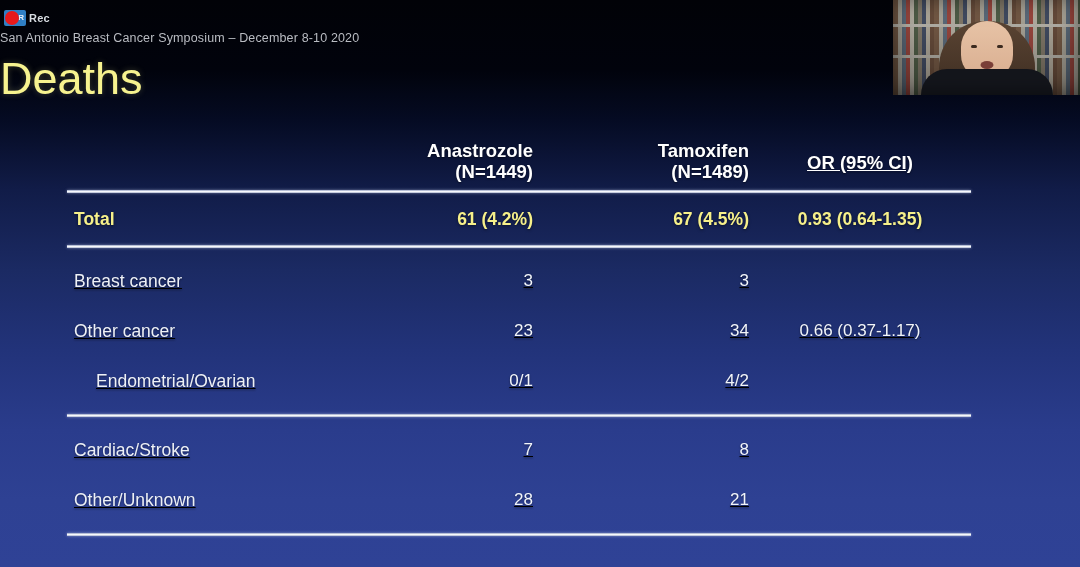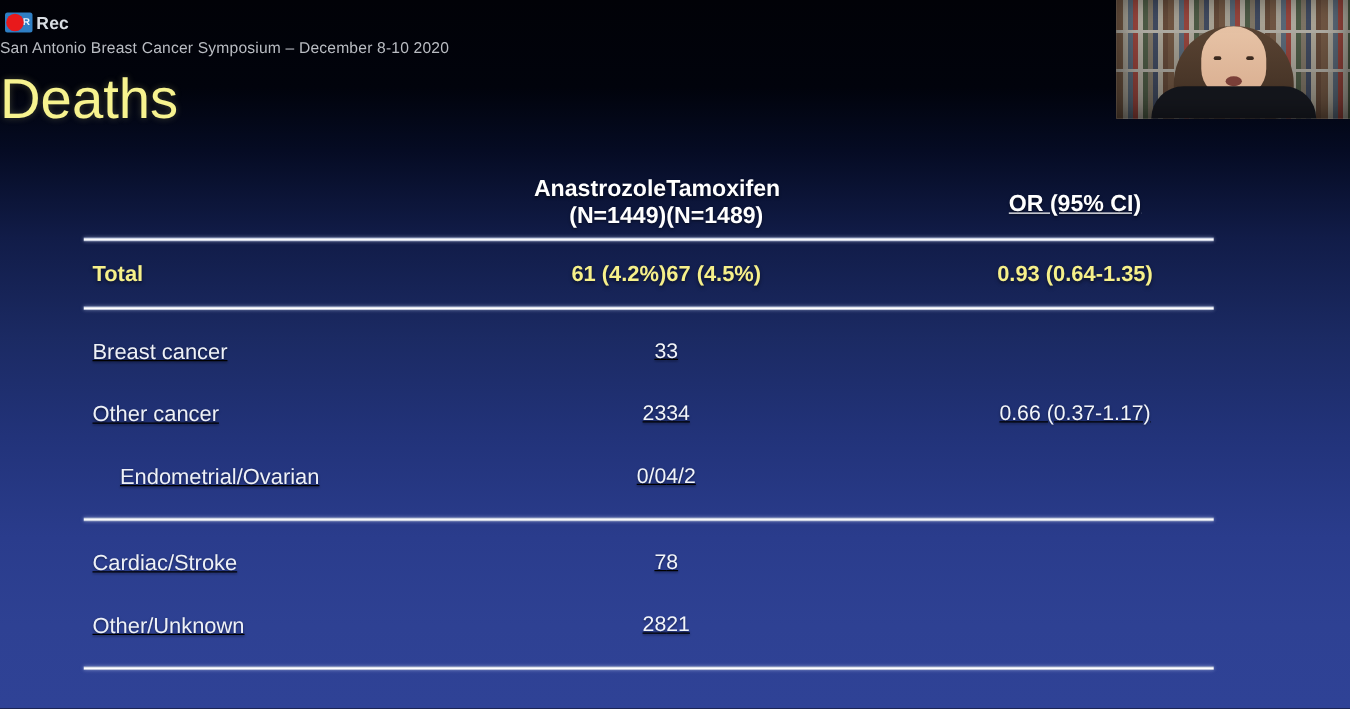--- a/index.html
+++ b/index.html
@@ -45,21 +45,21 @@
   #rec-chip .tinyr {
     font-size:8px; color:#eaf3fb; line-height:1;
     font-family:"Liberation Sans", sans-serif; font-weight:bold;
   }
   #rec-dot {
     position:absolute; left:1px; top:1px;
     width:14px; height:14px; border-radius:50%;
     background:#e8191b;
   }
   #rec-label {
-    font-size:14px; font-weight:bold; color:#d8dde2;
+    font-size:11px; font-weight:bold; color:#d8dde2;
     letter-spacing:0.2px; line-height:1;text-align:right;
   }
 
   
   #webcam {
     position:absolute; right:0; top:0;
     width:187px; height:95px;
     overflow:hidden;
     background:#2b2520;
     z-index:30;
@@ -134,21 +134,21 @@
     height:3px; width:100%;
     background:linear-gradient(to bottom,#8e9bbd 0%,#eef1f8 40%,#ffffff 60%,#9aa6c6 100%);
     box-shadow:0 0 3px rgba(220,230,255,.5);
   }
   .row {
     display:flex; align-items:center;
     width:100%;
   }
   .c-label { width:276px; flex:0 0 276px; padding-left:7px; }
   .c-a     { width:190px; flex:0 0 190px; text-align:right; }
-  .c-t     { width:216px; flex:0 0 216px; text-align:left; }
+  .c-t     { width:216px; flex:0 0 216px; text-align:right; }
   .c-or    { width:222px; flex:0 0 222px; text-align:center; }
 
   #head-row { height:50px; align-items:flex-start; }
   #head-row .c-a, #head-row .c-t, #head-row .c-or {
     color:#ffffff; font-weight:bold; font-size:18.5px; line-height:21px;
     text-shadow:0 1px 2px rgba(0,0,0,.5);
   }
   #head-row .c-or { padding-top:12px;text-decoration:underline; }
 
   .data-row { height:50px;text-decoration:underline; }
@@ -244,21 +244,21 @@
 
     <div class="row data-row">
       <div class="c-label">Other cancer</div>
       <div class="c-a">23</div>
       <div class="c-t">34</div>
       <div class="c-or">0.66 (0.37-1.17)</div>
     </div>
 
     <div class="row data-row">
       <div class="c-label indent">Endometrial/Ovarian</div>
-      <div class="c-a">0/0</div>
+      <div class="c-a">0/1</div>
       <div class="c-t">4/2</div>
       <div class="c-or"></div>
     </div>
 
     <div class="spacer-8"></div>
 
     <div class="rule"></div>
 
     <div class="spacer-8"></div>
 

